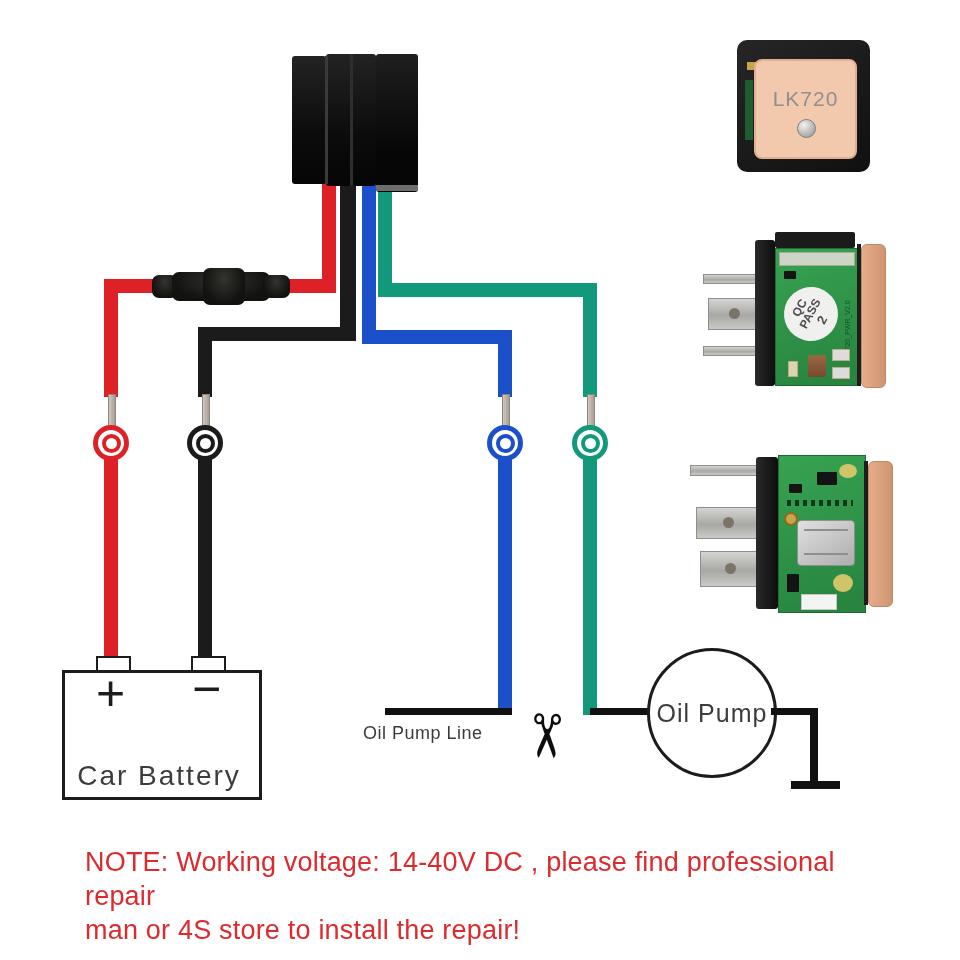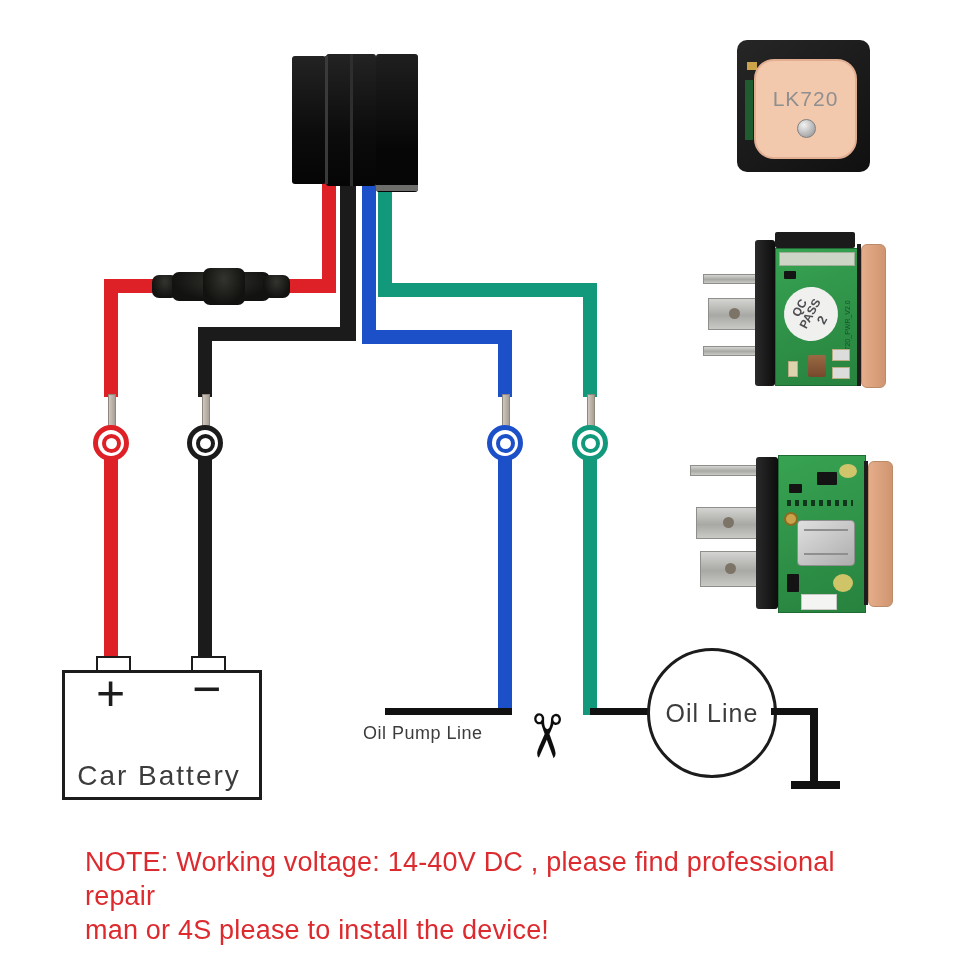--- a/index.html
+++ b/index.html
@@ -34,21 +34,21 @@
   .batt-sign{position:absolute;color:#1c1c1c;font-size:50px;font-weight:500;line-height:1;}
   #battery-label{position:absolute;text-align:center;color:var(--text-dark);font-size:28px;letter-spacing:2px;}
   #oil-pump-line-label{position:absolute;color:var(--text-dark);font-size:18px;letter-spacing:0.5px;}
   #scissors{position:absolute;font-size:60px;color:#0d0d0d;transform:rotate(92deg);line-height:1;}
   
   #note{position:absolute;color:var(--note-red);font-size:27px;line-height:34px;letter-spacing:0.2px;}
   
   .photo{position:absolute;}
   #gps-outer{position:absolute;inset:0;background:linear-gradient(145deg,#262626,#101010);border-radius:10px;}
   #gps-patch{position:absolute;left:17px;top:19px;width:99px;height:96px;background:var(--ceramic-peach);
-             border:2px solid #e2ae92;border-radius:20px;}
+             border:2px solid #e2ae92;border-radius:8px;}
   #gps-label{position:absolute;left:0;right:0;top:26px;text-align:center;color:#8f8f8f;font-size:21px;letter-spacing:1px;}
   .gps-dot{position:absolute;left:50%;top:60%;width:17px;height:17px;margin-left:-9px;border-radius:50%;
            background:radial-gradient(circle at 35% 30%,#f2f2f2,#8d8d8d);border:1px solid #7f7f7f;}
   .prong{position:absolute;background:linear-gradient(180deg,#d4d4d2,#a8a8a4 55%,#c9c9c6);border:1px solid #8e8e8a;}
   .prong-hole{position:absolute;width:11px;height:11px;border-radius:50%;background:#7d7468;}
   .frame-bar{position:absolute;background:linear-gradient(90deg,#2a2a2a,#0d0d0d);border-radius:3px;}
   .pcb{position:absolute;background:linear-gradient(160deg,#37a352,#27823e);border:1px solid #1e6b33;}
   .copper{position:absolute;background:linear-gradient(90deg,#e6ad8b,#d09570);border:1px solid #bb8a67;border-radius:6px;}
   .sticker{position:absolute;width:54px;height:54px;border-radius:50%;background:#f0f0ee;
            display:flex;flex-direction:column;align-items:center;justify-content:center;
@@ -181,24 +181,24 @@
   <div class="batt-sign" style="left:96px;top:668px;">+</div>
   <div class="batt-sign" style="left:192px;top:664px;">−</div>
   <div id="battery-label" style="left:62px;top:760px;width:194px;">Car Battery</div>
 
   <div class="bline" style="left:385px;top:708px;width:127px;height:7px;"></div>
   <div class="bline" style="left:590px;top:708px;width:58px;height:7px;"></div>
   <div id="oil-pump-line-label" style="left:363px;top:723px;">Oil Pump Line</div>
   <div id="scissors" style="left:520px;top:706px;">✂</div>
 
   <div id="oil-pump-circle" style="left:647px;top:648px;width:124px;height:124px;">
-    <span>Oil Line</span>
+    <span>Oil Pump</span>
   </div>
   <div class="bline" style="left:771px;top:708px;width:46px;height:7px;"></div>
   <div class="bline" style="left:810px;top:708px;width:8px;height:78px;"></div>
   <div class="bline" style="left:791px;top:781px;width:49px;height:8px;"></div>
 
   <div id="note" style="left:85px;top:845px;width:820px;">
     <div>NOTE: Working voltage: 14-40V DC , please find professional repair</div>
-    <div>man or 4S please to install the device!</div>
+    <div>man or 4S store to install the repair!</div>
   </div>
 
 </div>
 
 </body></html>

